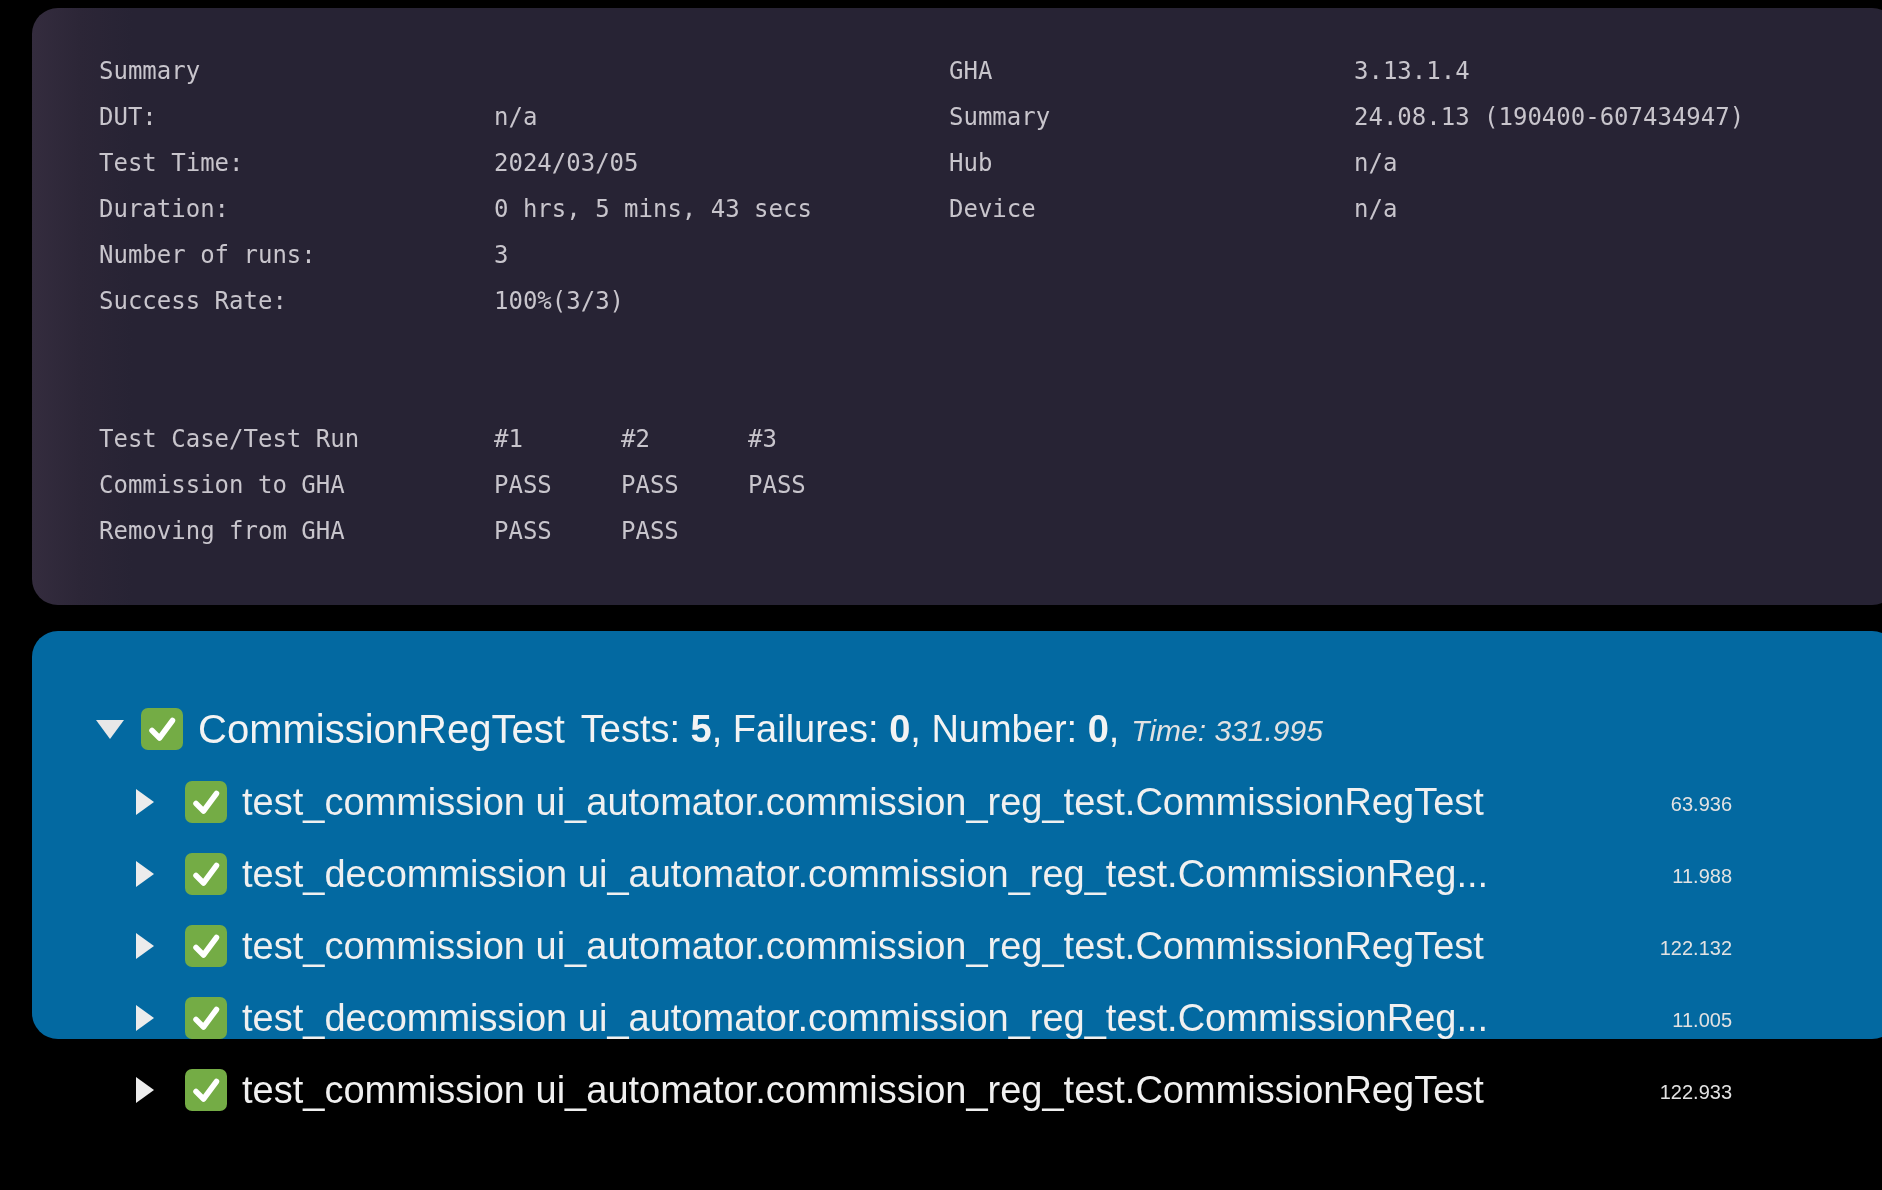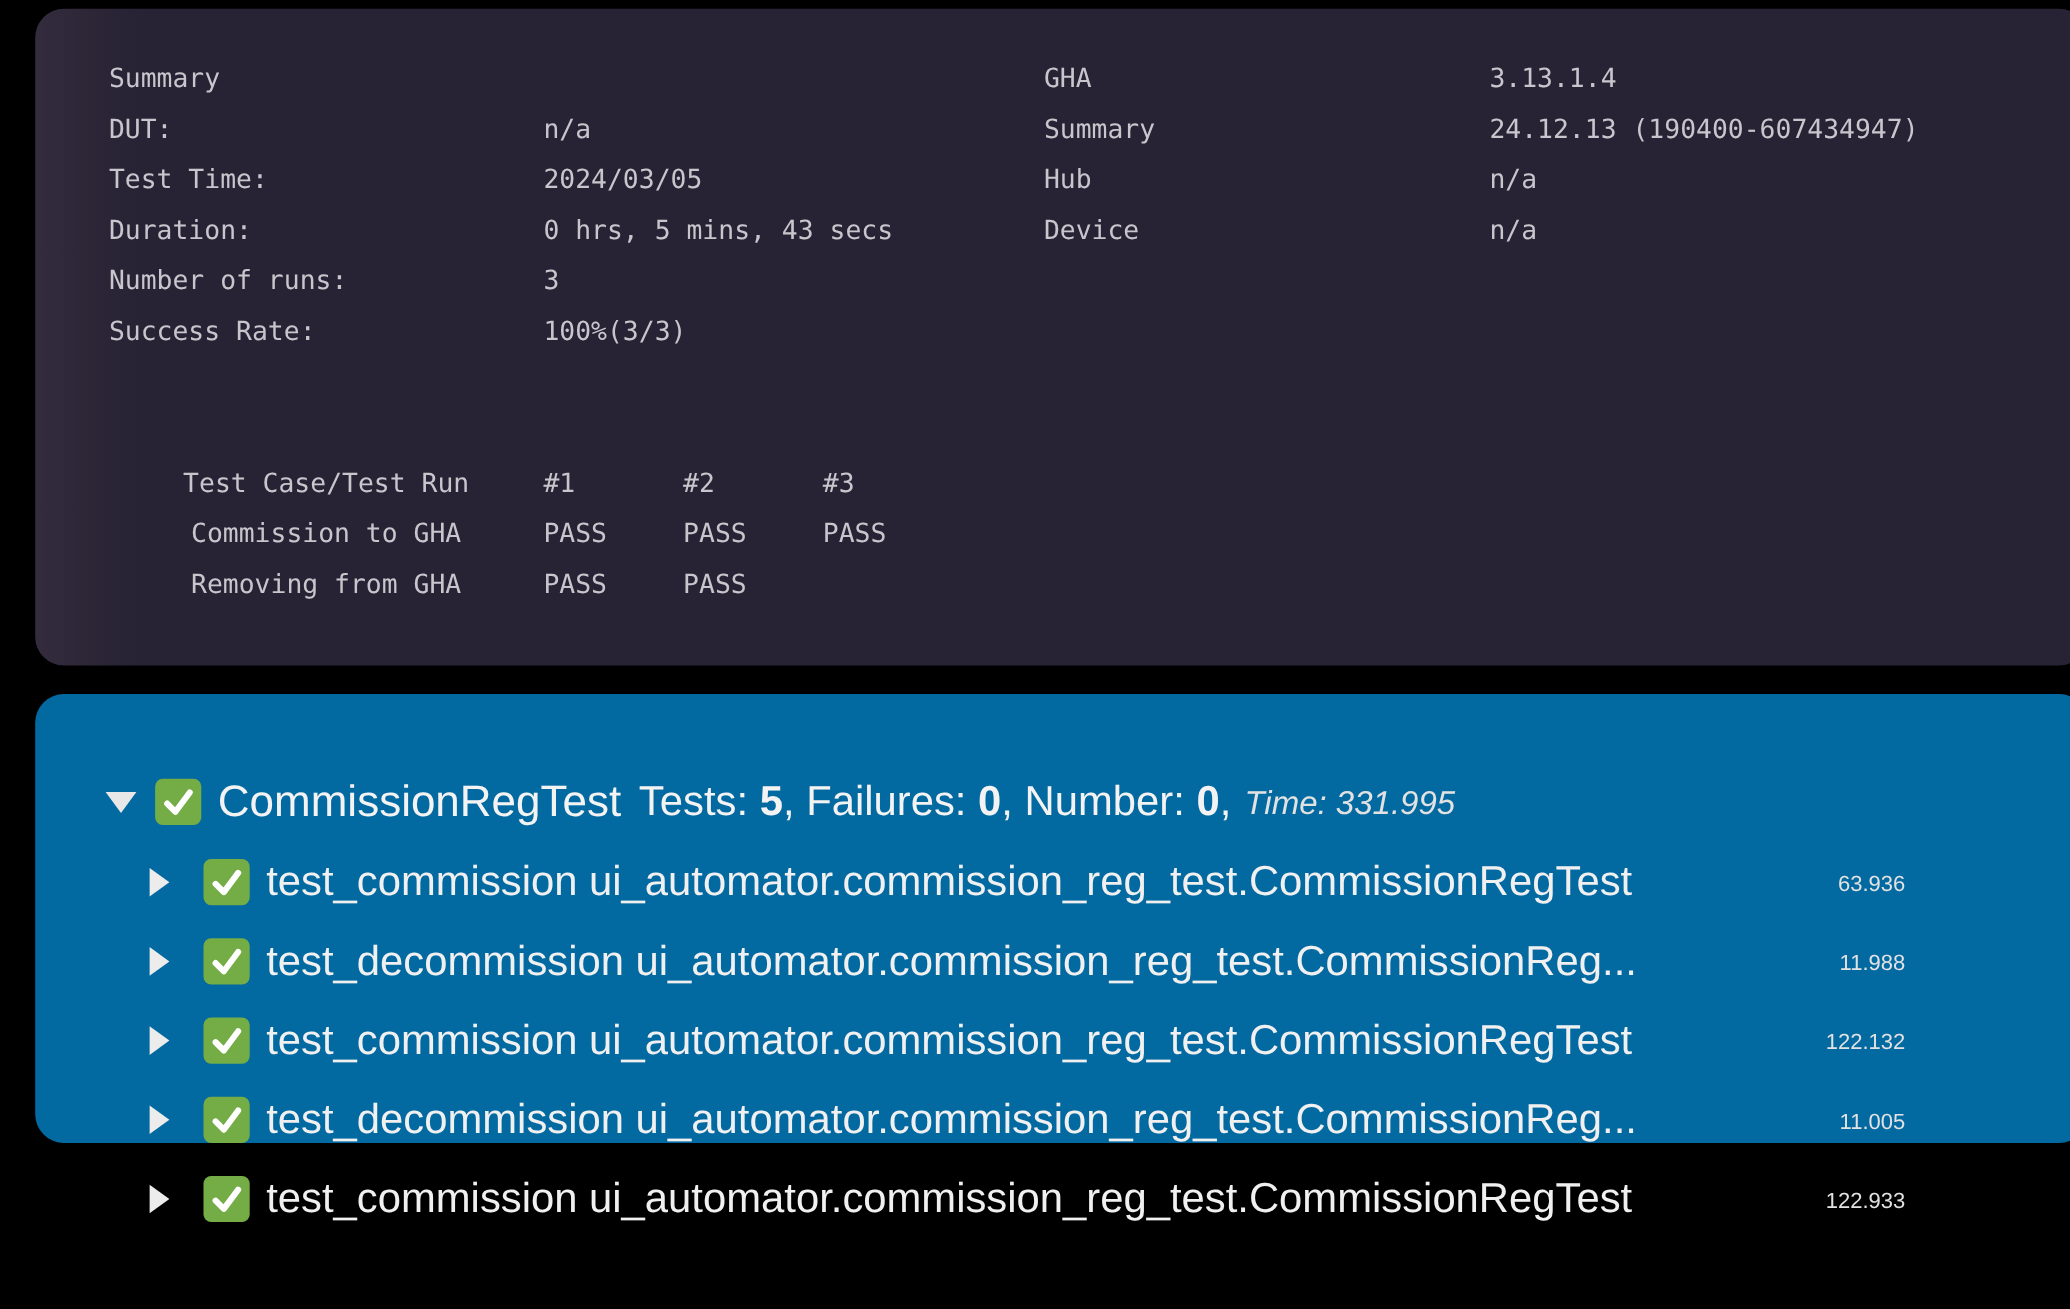--- a/index.html
+++ b/index.html
@@ -23,21 +23,21 @@
     font-family: "DejaVu Sans Mono", "Liberation Mono", monospace;
     font-size: 24px;
   }
   .col { position: absolute; top: 40px; }
   .col-left  { left: 67px;  width: 800px; }
   .col-right { left: 917px; width: 900px; }
   .line { height: 46px; line-height: 46px; white-space: pre; display: flex; }
   .line .lbl  { display: inline-block; width: 395px; }
   .col-right .line .lbl { width: 405px; }
   .spacer { height: 92px; }
-  .cell-name { display: inline-block; width: 395px; text-align: center; }
+  .cell-name { display: inline-block; width: 395px; }
   .cell-run  { display: inline-block; width: 127px; }
 
   
   .panel-bottom {
     top: 631px;
     height: 408px;
     background: #0369a1;
     color: #f0f0f0;
   }
   .suite-row, .case-row {
@@ -116,21 +116,21 @@
     <div class="line">
       <span class="cell-name">Removing from GHA</span><span class="cell-run">PASS</span><span class="cell-run">PASS</span><span class="cell-run"></span>
     </div>
   </div>
 
   <div class="col col-right">
     <div class="line">
       <span class="lbl">GHA</span><span class="val">3.13.1.4</span>
     </div>
     <div class="line">
-      <span class="lbl">Summary</span><span class="val">24.12.13 (190400-607434947)</span>
+      <span class="lbl">Summary</span><span class="val">24.08.13 (190400-607434947)</span>
     </div>
     <div class="line">
       <span class="lbl">Hub</span><span class="val">n/a</span>
     </div>
     <div class="line">
       <span class="lbl">Device</span><span class="val">n/a</span>
     </div>
   </div>
 </section>
 

